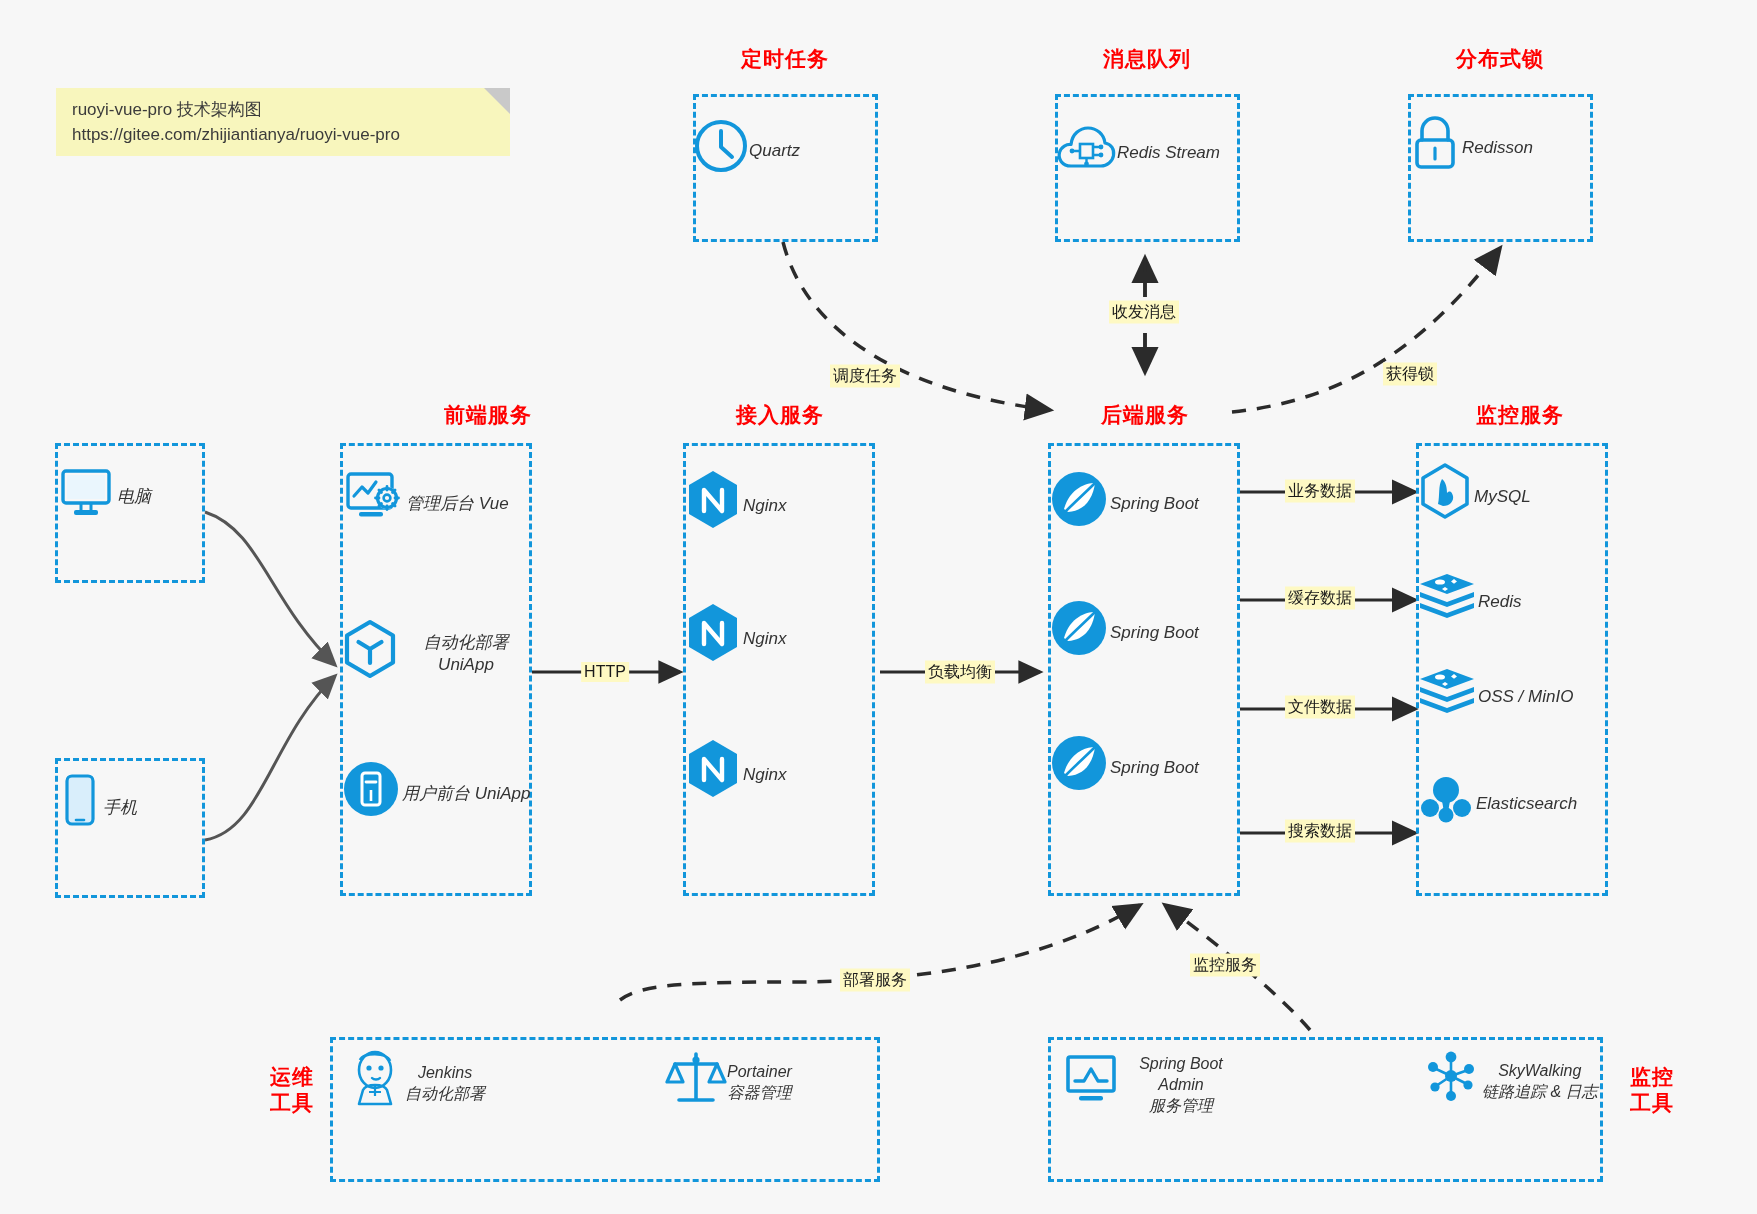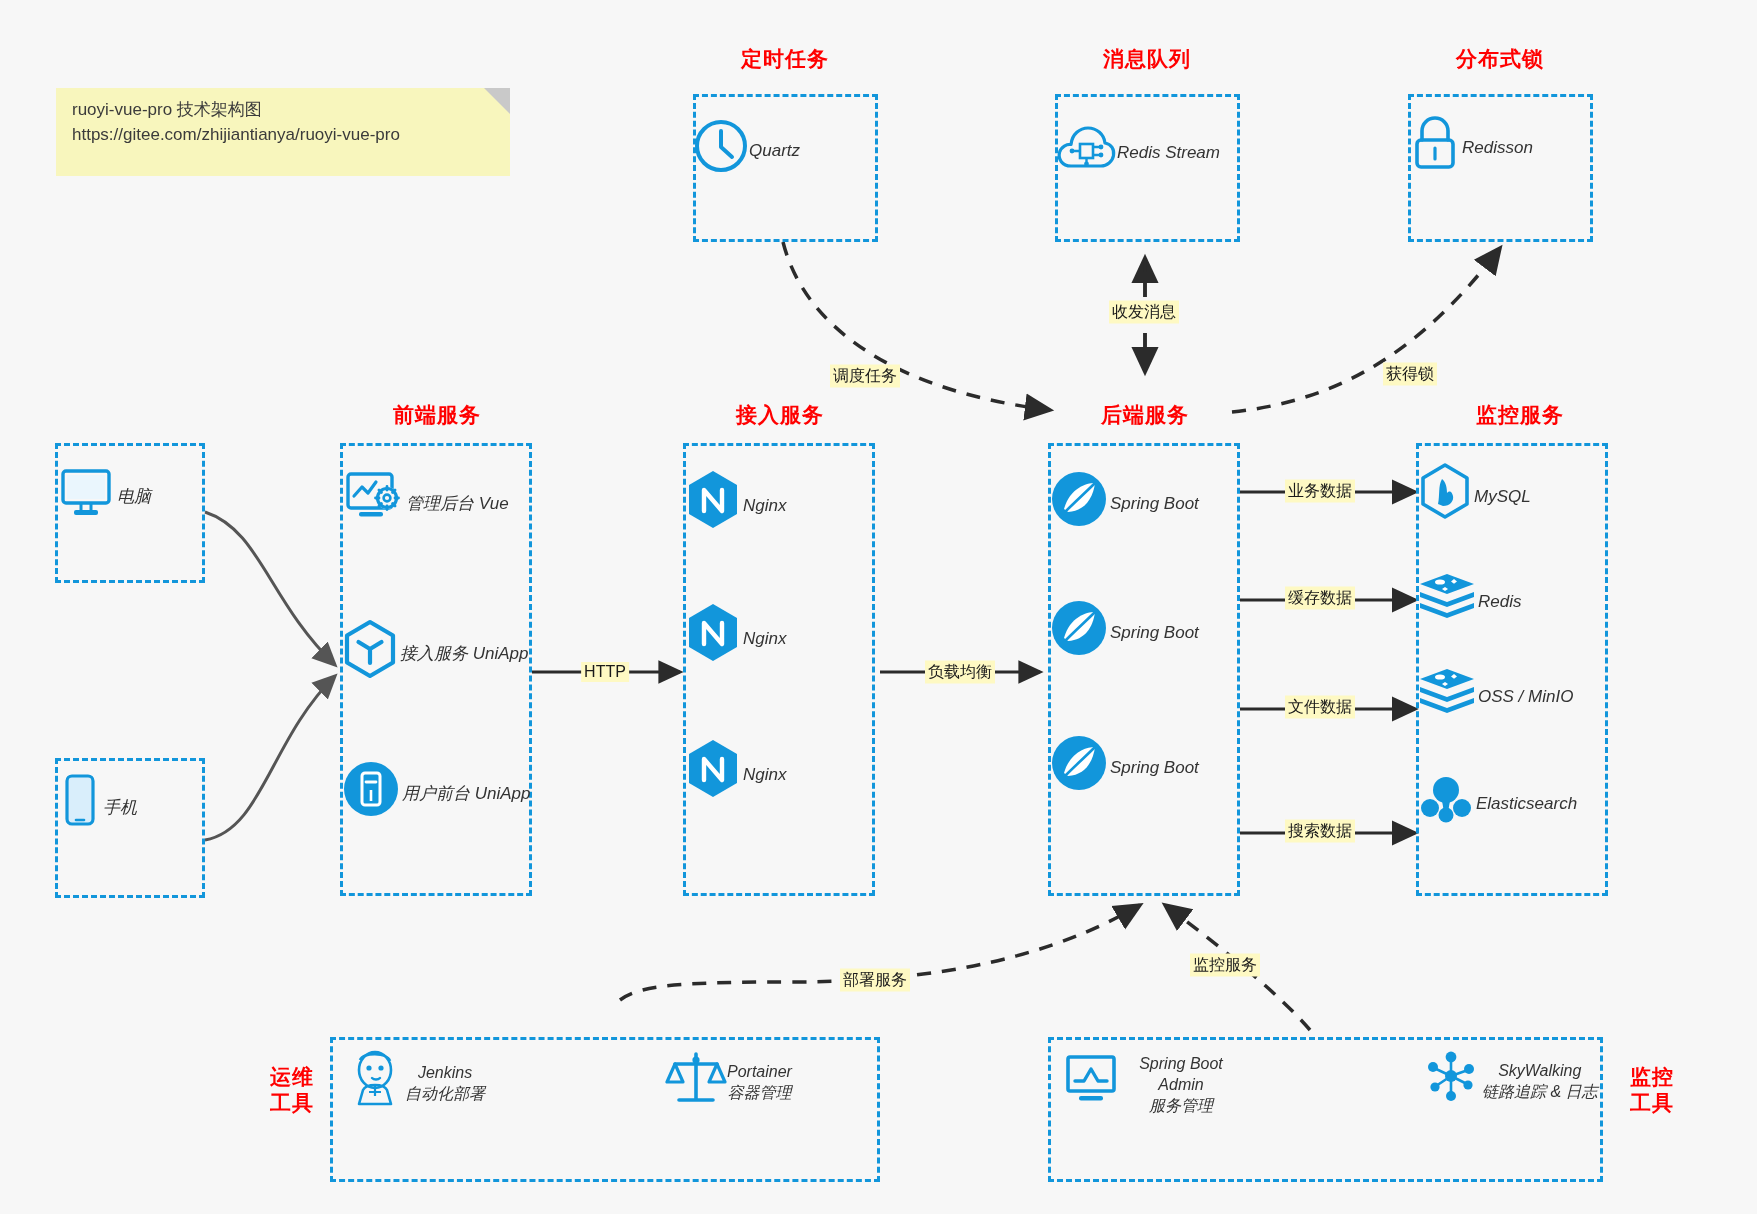--- a/index.html
+++ b/index.html
@@ -7,21 +7,21 @@
     width:1757px;height:1214px;
     background:#f7f7f7;
     font-family:"Liberation Sans","DejaVu Sans",sans-serif;
     position:relative;overflow:hidden;
   }
   #canvas{position:absolute;left:0;top:0;width:1757px;height:1214px;}
   svg.wires{position:absolute;left:0;top:0;width:1757px;height:1214px;pointer-events:none;}
 
   
   .note{
-    position:absolute;left:56px;top:88px;width:454px;height:88px;
+    position:absolute;left:56px;top:88px;width:454px;height:68px;
     background:#f8f6bd;
   }
   .note .fold{
     position:absolute;right:0;top:0;width:0;height:0;
     border-left:26px solid transparent;border-top:26px solid #c9c9c9;
   }
   .note .ntext{
     position:absolute;left:16px;top:10px;right:10px;
     font-size:17px;color:#3b3b3b;line-height:1.45;white-space:pre-line;
   }
@@ -138,21 +138,21 @@
     <span class="ico">
       <svg width="54" height="58" viewBox="0 0 54 58">
         <path d="M14 26 L14 17 C14 9.5 19.8 4 27 4 C34.2 4 40 9.5 40 17 L40 26" fill="none" stroke="#1296db" stroke-width="3.6" stroke-linecap="round"></path>
         <rect x="9" y="26" width="36" height="27" rx="4" fill="none" stroke="#1296db" stroke-width="3.6"></rect>
         <path d="M27 34 L27 45" stroke="#1296db" stroke-width="3.2" stroke-linecap="round"></path>
       </svg>
     </span>
     <span class="lbl">Redisson</span>
   </div>
 
-  <div class="gtitle" style="left:342px;top:402px;width:190px;">前端服务</div>
+  <div class="gtitle" style="left:342px;top:402px;width:190px;text-align:right;">前端服务</div>
   <div class="gtitle" style="left:685px;top:402px;width:190px;">接入服务</div>
   <div class="gtitle" style="left:1050px;top:402px;width:190px;">后端服务</div>
   <div class="gtitle" style="left:1425px;top:402px;width:190px;">监控服务</div>
 
   <div class="dbox" style="left:55px;top:443px;width:150px;height:140px;"></div>
   <div class="node" style="left:55px;top:463px;width:150px;">
     <span class="ico">
       <svg width="62" height="58" viewBox="0 0 62 58">
         <rect x="8" y="8" width="46" height="32" rx="3" fill="none" stroke="#1296db" stroke-width="3.4"></rect>
         <rect x="12" y="12" width="38" height="24" fill="#eaf6fd"></rect>
@@ -192,21 +192,21 @@
     <span class="lbl">管理后台 Vue</span>
   </div>
 
   <div class="node" style="left:340px;top:618px;width:192px;">
     <span class="ico">
       <svg width="60" height="62" viewBox="0 0 60 62">
         <path d="M30 4 L53 17.5 L53 44.5 L30 58 L7 44.5 L7 17.5 Z" fill="none" stroke="#1296db" stroke-width="4.2" stroke-linejoin="round"></path>
         <path d="M30 31 L30 45 M30 31 L18.5 24 M30 31 L41.5 24" stroke="#1296db" stroke-width="4.2" stroke-linecap="round"></path>
       </svg>
     </span>
-    <span class="lbl">接入服务 UniApp</span>
+    <span class="lbl">自动化部署 UniApp</span>
   </div>
 
   <div class="node" style="left:340px;top:758px;width:192px;">
     <span class="ico">
       <svg width="62" height="62" viewBox="0 0 62 62">
         <circle cx="31" cy="31" r="27" fill="#1296db"></circle>
         <rect x="22" y="15" width="18" height="32" rx="3" fill="none" stroke="#ffffff" stroke-width="3"></rect>
         <path d="M26 24 L36 24" stroke="#ffffff" stroke-width="2.8" stroke-linecap="round"></path>
         <path d="M31 32 L31 43" stroke="#ffffff" stroke-width="2.6"></path>
       </svg>

